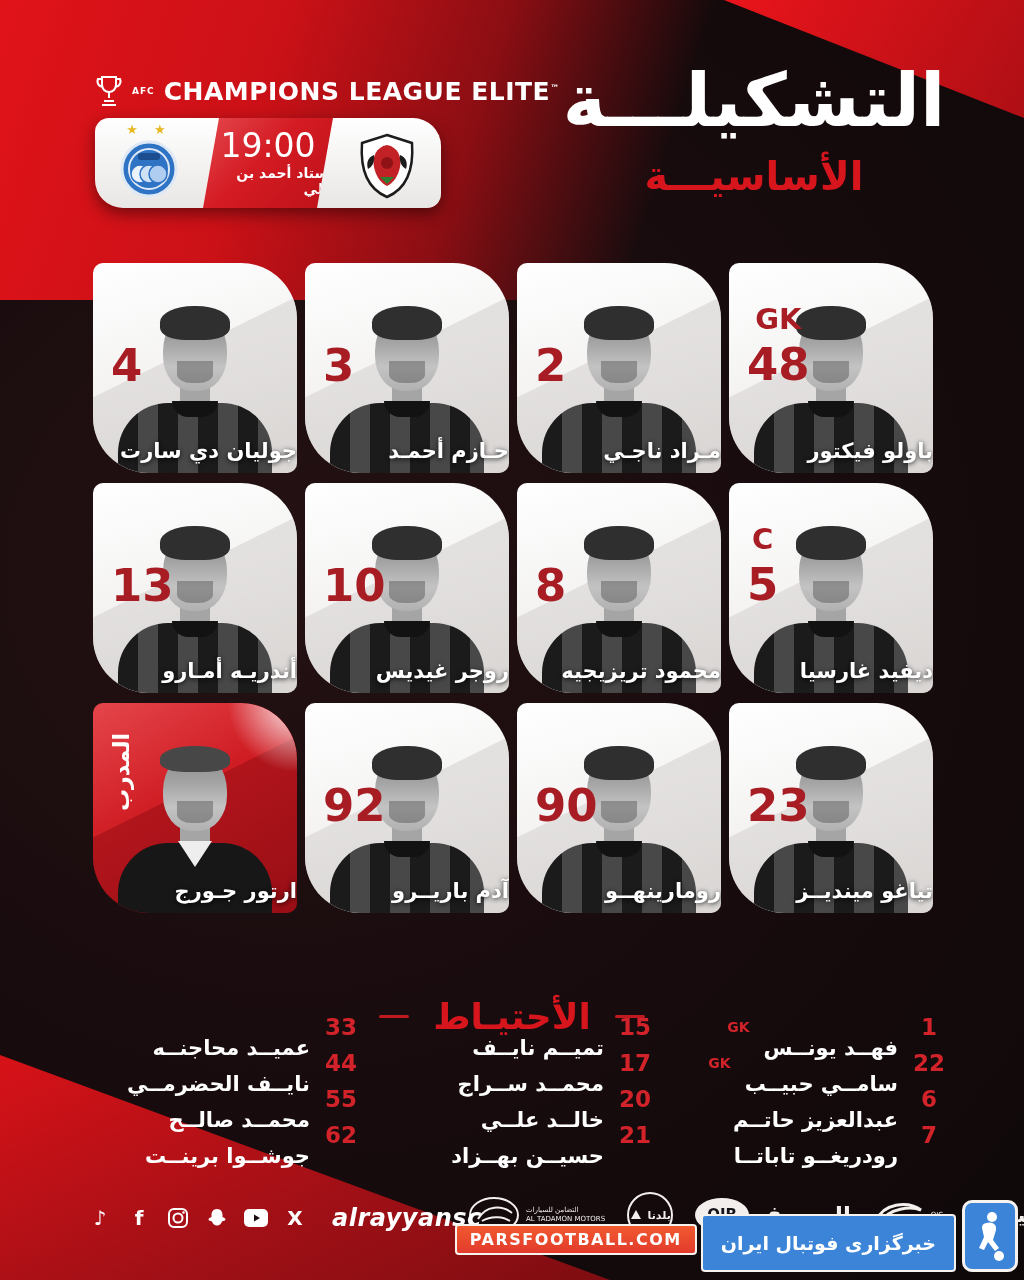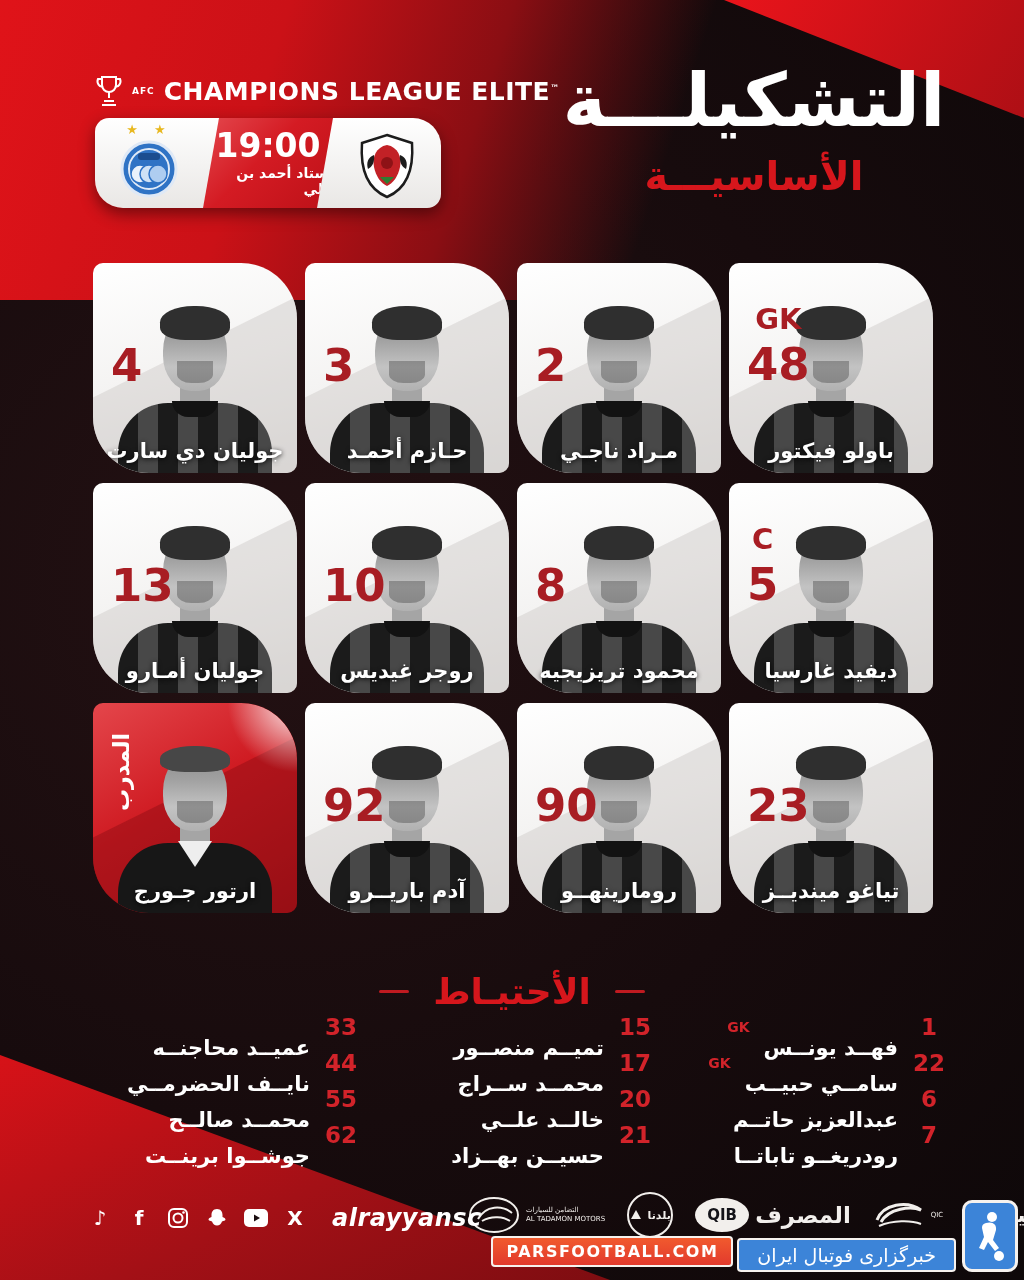--- a/index.html
+++ b/index.html
@@ -26,41 +26,41 @@
 
   
   .match-bar { position:absolute; left:95px; top:118px; width:346px; height:90px;
                background:linear-gradient(180deg,#ffffff,#e9e7e5); border-radius:14px 28px 14px 28px;
                display:flex; overflow:hidden; box-shadow:0 6px 16px rgba(0,0,0,.45); }
   .mb-side { width:108px; position:relative; display:flex; flex-direction:column; align-items:center; justify-content:flex-start; padding-top:5px; }
   .mb-stars { color:#e8b820; font-size:13px; letter-spacing:6px; line-height:1; height:15px; }
   .mb-center { flex:1; position:relative; clip-path: polygon(16px 0, 100% 0, calc(100% - 16px) 100%, 0 100%);
                background: linear-gradient(135deg,#e4484e 0%, #d41b23 45%, #bd1118 100%);
                color:#fff; display:flex; flex-direction:column; align-items:center; justify-content:center; }
-  .mb-time { font-size:33px; font-weight:bold; line-height:1.05; }
+  .mb-time { font-size:33px; font-weight:normal; line-height:1.05; }
   .mb-venue { font-size:14px; font-weight:bold; direction:rtl; margin-top:2px; }
   .crest { margin-top:2px; }
 
   
   .main-title { position:absolute; right:30px; top:58px; width:480px; text-align:center; direction:rtl; }
   .mt1 { color:#fff; font-size:74px; font-weight:bold; line-height:1.15; }
   .mt2 { color:#d6161c; font-size:40px; font-weight:bold; margin-top:10px; }
 
   
   .grid { position:absolute; left:93px; top:263px; width:840px;
           display:grid; grid-template-columns:repeat(4, 204px); gap:10px 8px; }
   .card { position:relative; height:210px; border-radius:10px 56px 10px 56px; overflow:hidden;
           background:linear-gradient(165deg,#ffffff 0%, #f4f3f2 50%, #dedcda 100%); }
   .card .wedge { position:absolute; inset:0; background:#d3d0ce; opacity:.55;
                  clip-path: polygon(0 64%, 100% 16%, 100% 100%, 0 100%); }
   .num-block { position:absolute; left:18px; top:80px; text-align:center; z-index:3; line-height:1; }
   .num-block.tagged { top:42px; }
   .card-tag { display:block; color:#a81d23; font-size:29px; font-weight:bold; margin-bottom:8px; }
   .card-num { display:block; color:#a81d23; font-size:45px; font-weight:bold; }
-  .card-name { position:absolute; bottom:10px; left:0; right:0; z-index:4; text-align:center; direction:rtl;
+  .card-name { position:absolute; bottom:10px; left:0; right:0; z-index:4; text-align:right; direction:rtl;
                color:#fff; font-size:21px; font-weight:bold; text-shadow:0 1px 5px rgba(0,0,0,.85); }
 
   
   .photo { position:absolute; bottom:0; left:50%; transform:translateX(-50%); width:164px; height:168px; z-index:2;
            filter:grayscale(1); }
   .ph-head { position:absolute; top:6px; left:50%; transform:translateX(-50%); width:64px; height:80px;
              background:linear-gradient(180deg,#8d8a88 0%, #a39f9c 35%, #c6c2bf 70%, #b4b0ad 100%);
              border-radius:50% 50% 44% 44%; z-index:2; }
   .ph-head::before { content:''; position:absolute; top:-5px; left:-3px; right:-3px; height:34px;
                      background:#322e2c; border-radius:48% 48% 36% 36%; }
@@ -81,21 +81,21 @@
                   background:radial-gradient(circle at 100% 0, rgba(255,255,255,.95) 0%, rgba(255,255,255,0) 68%);
                   border-top-right-radius:56px; }
   .coach-label { position:absolute; left:16px; top:30px; z-index:3; color:#fff; font-size:22px; font-weight:bold;
                  writing-mode:vertical-rl; transform:rotate(180deg); direction:rtl; }
   .card.coach .ph-torso { background:#181716; }
   .card.coach .ph-torso::before { width:34px; height:26px; background:#efeeec;
                                   clip-path:polygon(50% 100%, 0 0, 100% 0); border-radius:0; }
   .card.coach .ph-head::before { height:26px; background:#4a4644; }
 
   
-  .subs-title-row { position:absolute; top:971px; left:0; width:100%; display:flex; align-items:center;
+  .subs-title-row { position:absolute; top:996px; left:0; width:100%; display:flex; align-items:center;
                     justify-content:center; gap:24px; }
   .subs-dash { width:30px; height:3px; background:#c01a20; border-radius:2px; }
   .subs-title { color:#d6161c; font-size:36px; font-weight:bold; direction:rtl; }
   .subs-grid { position:absolute; top:1014px; left:78px; width:868px; display:flex; flex-direction:row-reverse; gap:14px; }
   .subs-col { flex:1; display:flex; flex-direction:column; gap:10px; }
   .sub-row { display:flex; flex-direction:row-reverse; align-items:center; gap:14px; height:26px; }
   .sub-num { color:#d2232a; font-size:23px; font-weight:bold; width:34px; text-align:center; flex:none; }
   .sub-name { color:#fff; font-size:21px; font-weight:bold; direction:rtl; white-space:nowrap;margin-top:42px; }
   .sub-tag { color:#d2232a; font-size:14px; font-weight:bold; }
 
@@ -117,21 +117,21 @@
   .sp-masraf { font-size:23px; font-weight:bold; direction:rtl; }
   .sp-qic-txt { font-size:7px; }
   .sp-khaleej { font-size:21px; font-weight:bold; direction:rtl; }
   .sp-kmark { font-size:17px; font-weight:bold; }
   .sp-kmark b { color:#d6161c; }
 
   .watermark { position:absolute; right:6px; bottom:8px; display:flex; align-items:flex-end; gap:6px; z-index:20; }
   .wm-bars { display:flex; flex-direction:row; align-items:center; gap:4px; }
   .wm-red { background:linear-gradient(180deg,#f15a2e,#e23a2d); color:#fff; font-weight:bold; font-size:16px;
             letter-spacing:1.5px; padding:4px 13px; border-radius:4px; border:2px solid #f6f2ee; }
-  .wm-blue { background:#3c84d8; color:#fff; font-weight:normal; font-size:19px; padding:4px 18px;
+  .wm-blue { background:#3c84d8; color:#fff; font-weight:bold; font-size:19px; padding:16px 18px;
              border-radius:4px; direction:rtl; border:2px solid #f6f2ee;margin-top:8px; }
   .wm-icon { width:56px; height:72px; background:#3c84d8; border:3px solid #f6f2ee; border-radius:10px;
              display:flex; align-items:center; justify-content:center; }
 </style>
 </head>
 <body>
 
 <div class="page">
   <div class="bg-top"></div>
   <div class="bg-corner-tr"></div>
@@ -238,21 +238,21 @@
     <div class="card">
       <div class="wedge"></div>
       <div class="photo">
           <div class="ph-neck"></div>
           <div class="ph-head"></div>
           <div class="ph-torso"></div>
         </div>
       <div class="num-block">
           <span class="card-num">13</span>
         </div>
-      <div class="card-name">جوليان أمـارو</div>
+      <div class="card-name">أندريـه أمـارو</div>
     </div>
 
     <div class="card">
       <div class="wedge"></div>
       <div class="photo">
           <div class="ph-neck"></div>
           <div class="ph-head"></div>
           <div class="ph-torso"></div>
         </div>
       <div class="num-block">
@@ -365,21 +365,21 @@
       </div>
       <div class="sub-row">
         <span class="sub-num">7</span>
         <span class="sub-name">رودريغــو تاباتــا</span>
         <span class="sub-tag"></span>
       </div>
     </div>
     <div class="subs-col">
       <div class="sub-row">
         <span class="sub-num">15</span>
-        <span class="sub-name">تميــم منصــور</span>
+        <span class="sub-name">تميــم نايــف</span>
       </div>
       <div class="sub-row">
         <span class="sub-num">17</span>
         <span class="sub-name">محمــد ســراج</span>
       </div>
       <div class="sub-row">
         <span class="sub-num">20</span>
         <span class="sub-name">خالــد علــي</span>
       </div>
       <div class="sub-row">

